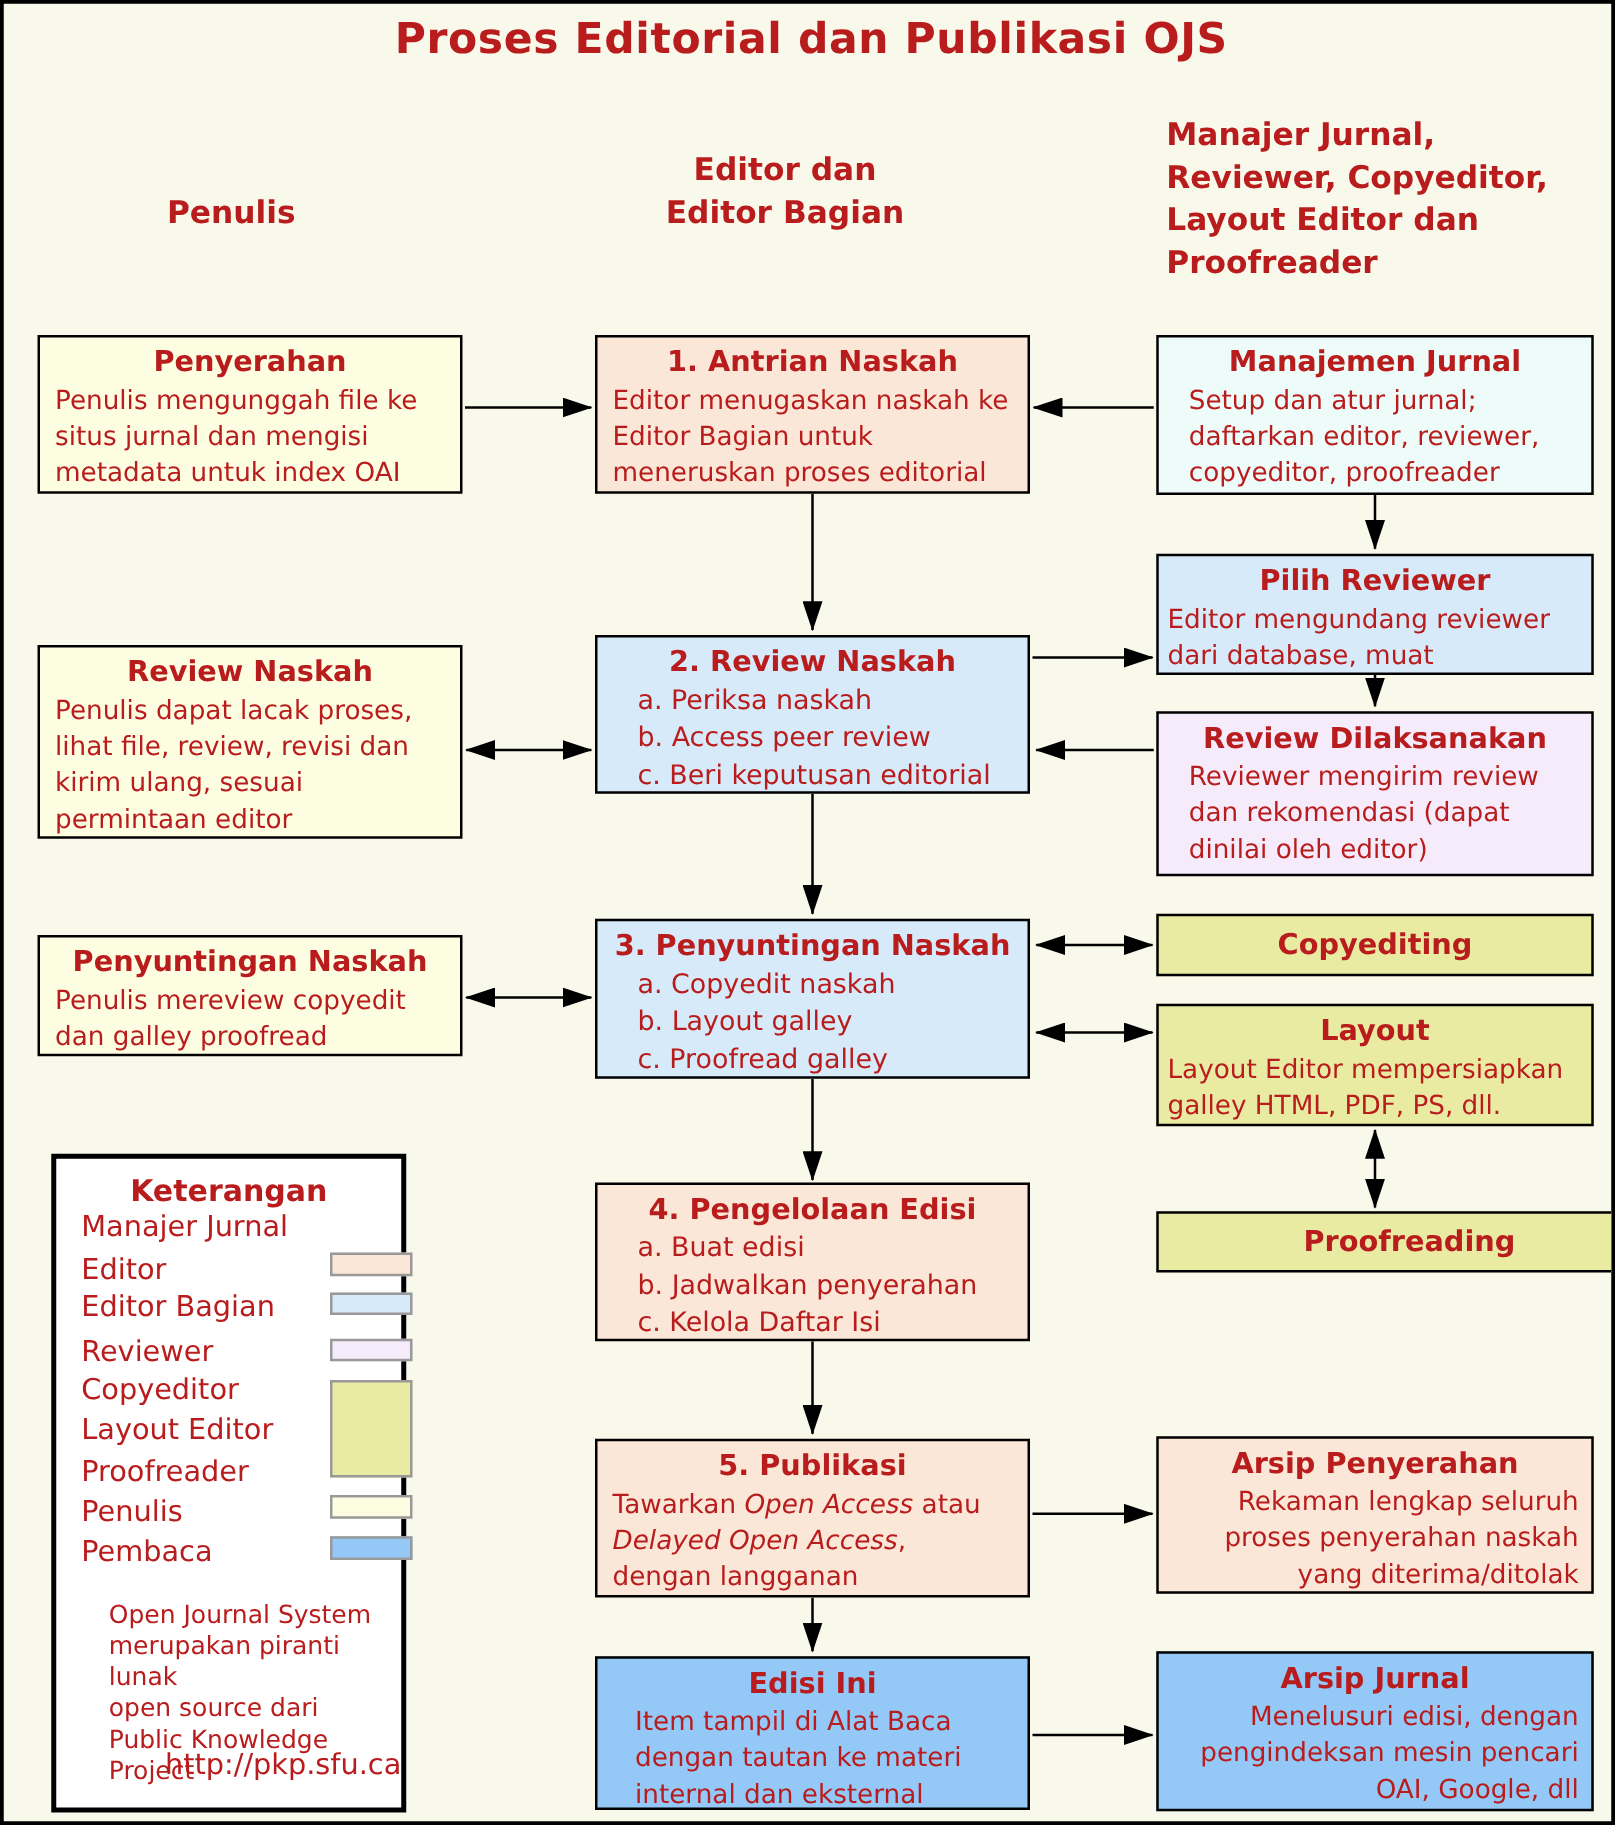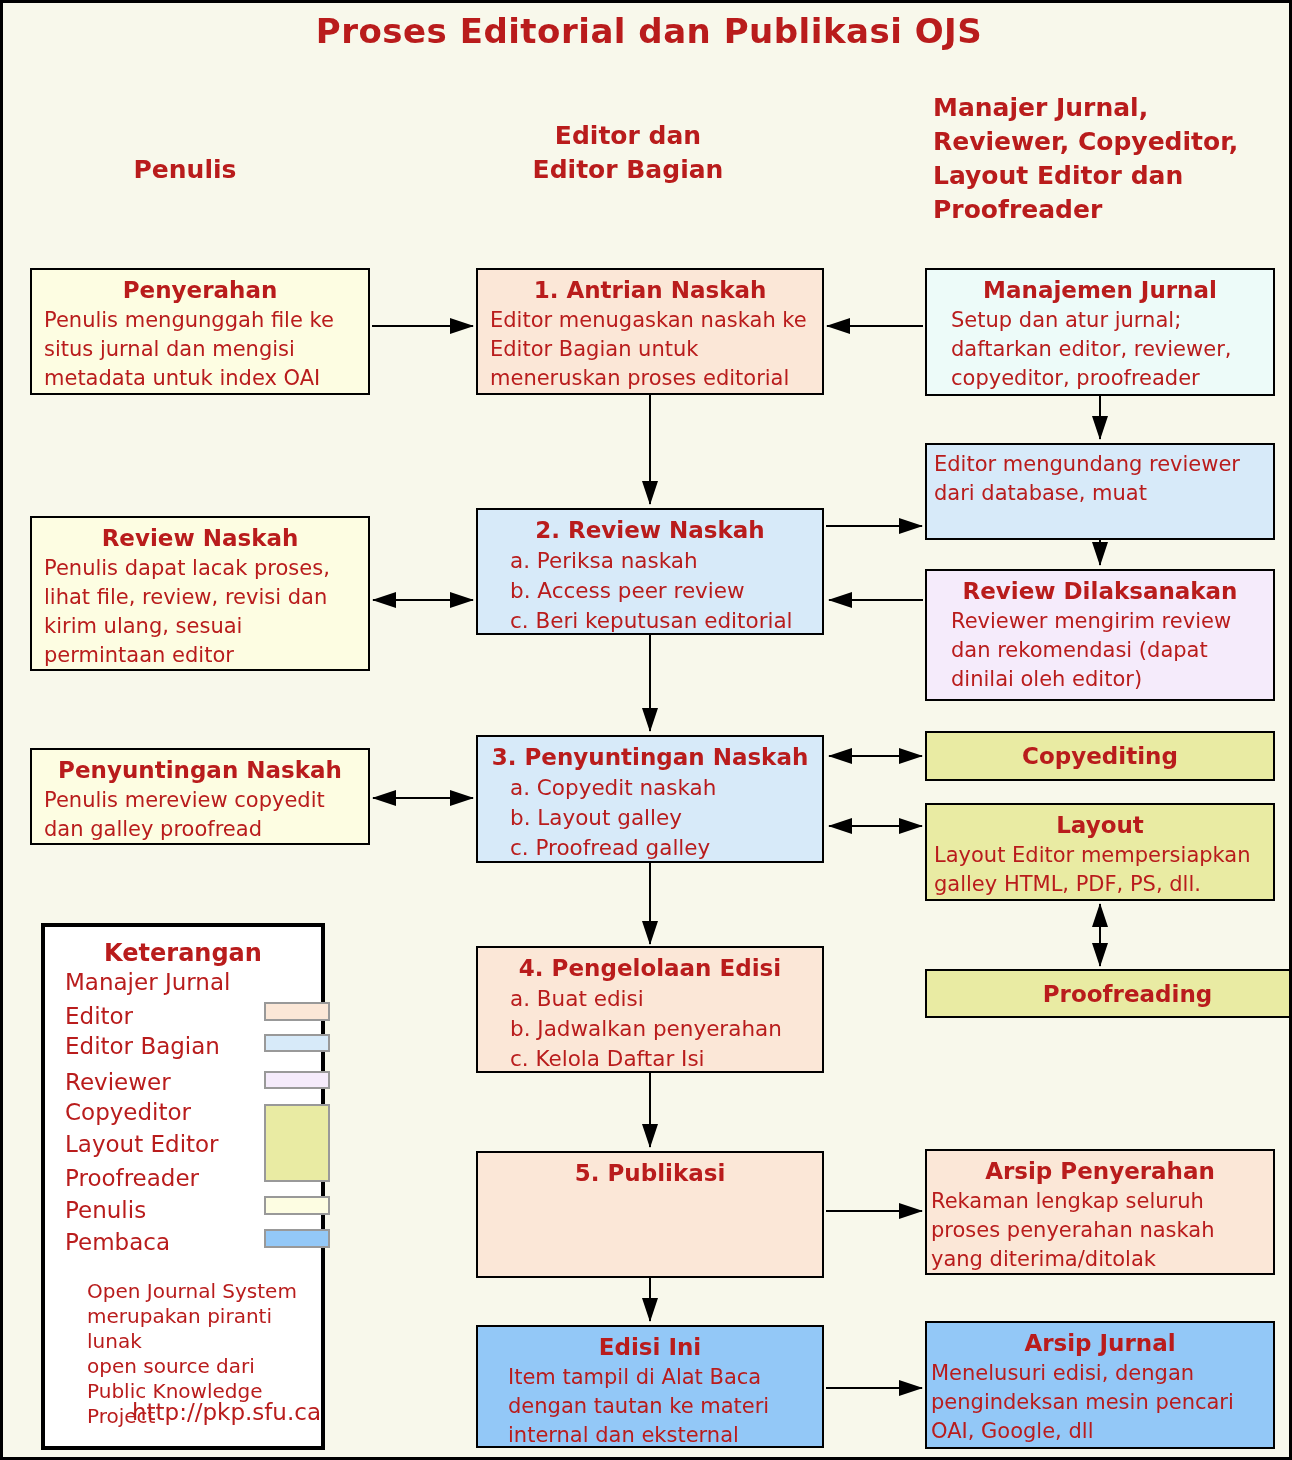--- a/index.html
+++ b/index.html
@@ -25,21 +25,21 @@
   }
   .fbox .box-title{
     text-align:center;font-weight:bold;font-size:23px;line-height:31px;
   }
   .fbox .box-body{
     font-size:21px;line-height:29px;padding:0 10px 0 12px;
   }
   .fbox .box-items{font-size:21.5px;line-height:30px;padding-left:32px;}
   .pad-lg .box-body{padding-left:24px;}
   .pad-sm .box-body{padding-left:7px;}
-  .pad-md .box-body{padding-left:4px;}
+  .pad-md .box-body{padding-left:4px;text-align:right;}
   .pad-xl .box-body{padding-left:30px;}
 
   .c-penulis{background:#FDFDE2;}
   .c-editor{background:#FBE7D7;}
   .c-bagian{background:#D7EAF9;}
   .c-manajer{background:#EDFBF9;}
   .c-reviewer{background:#F5EBFB;}
   .c-khaki{background:#E9EBA3;}
   .c-pembaca{background:#93C8F7;}
 
@@ -161,31 +161,37 @@
   <div class="fbox c-editor" id="box-pengelolaan">
     <div class="box-title">4. Pengelolaan Edisi</div>
     <div class="box-items">
       <div>a. Buat edisi</div>
       <div>b. Jadwalkan penyerahan</div>
       <div>c. Kelola Daftar Isi</div>
     </div>
   </div>
   <div class="fbox c-editor" id="box-publikasi">
     <div class="box-title">5. Publikasi</div>
+    <div class="box-body">
+      <div><span>Tawarkan </span><i>Open Access</i><span> atau</span></div>
+      <div><i>Delayed Open Access</i><span>,</span></div>
+      <div>dengan langganan</div>
+    </div>
   </div>
   <div class="fbox c-pembaca pad-xl" id="box-edisi-ini">
     <div class="box-title">Edisi Ini</div>
     <div class="box-body">Item tampil di Alat Baca dengan tautan ke materi internal dan eksternal</div>
   </div>
 
   <div class="fbox c-manajer pad-lg" id="box-manajemen">
     <div class="box-title">Manajemen Jurnal</div>
     <div class="box-body">Setup dan atur jurnal; daftarkan editor, reviewer, copyeditor, proofreader</div>
   </div>
   <div class="fbox c-bagian pad-sm" id="box-pilih-reviewer">
+    <div class="box-title">Pilih Reviewer</div>
     <div class="box-body">Editor mengundang reviewer dari database, muat</div>
   </div>
   <div class="fbox c-reviewer pad-lg" id="box-review-dilaksanakan">
     <div class="box-title">Review Dilaksanakan</div>
     <div class="box-body">Reviewer mengirim review dan rekomendasi (dapat dinilai oleh editor)</div>
   </div>
   <div class="fbox c-khaki" id="box-copyediting">
     <div class="box-title">Copyediting</div>
   </div>
   <div class="fbox c-khaki pad-sm" id="box-layout">

